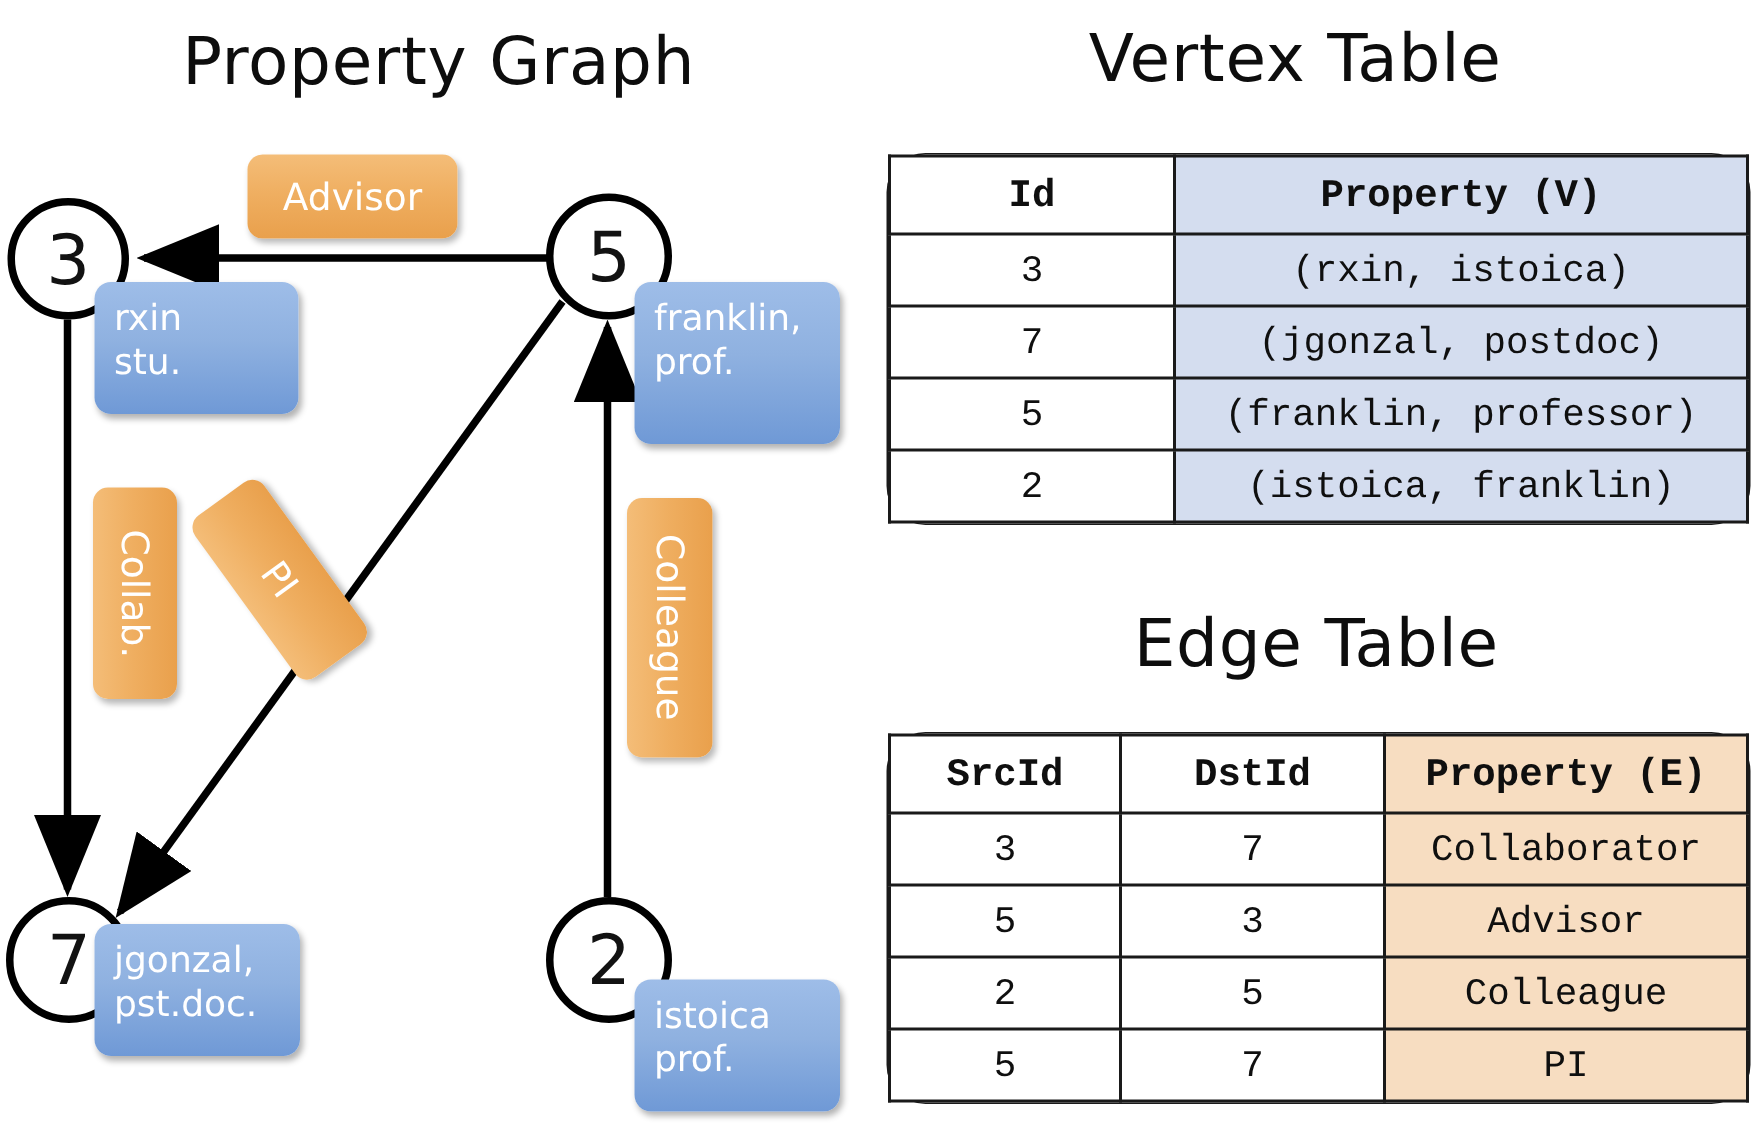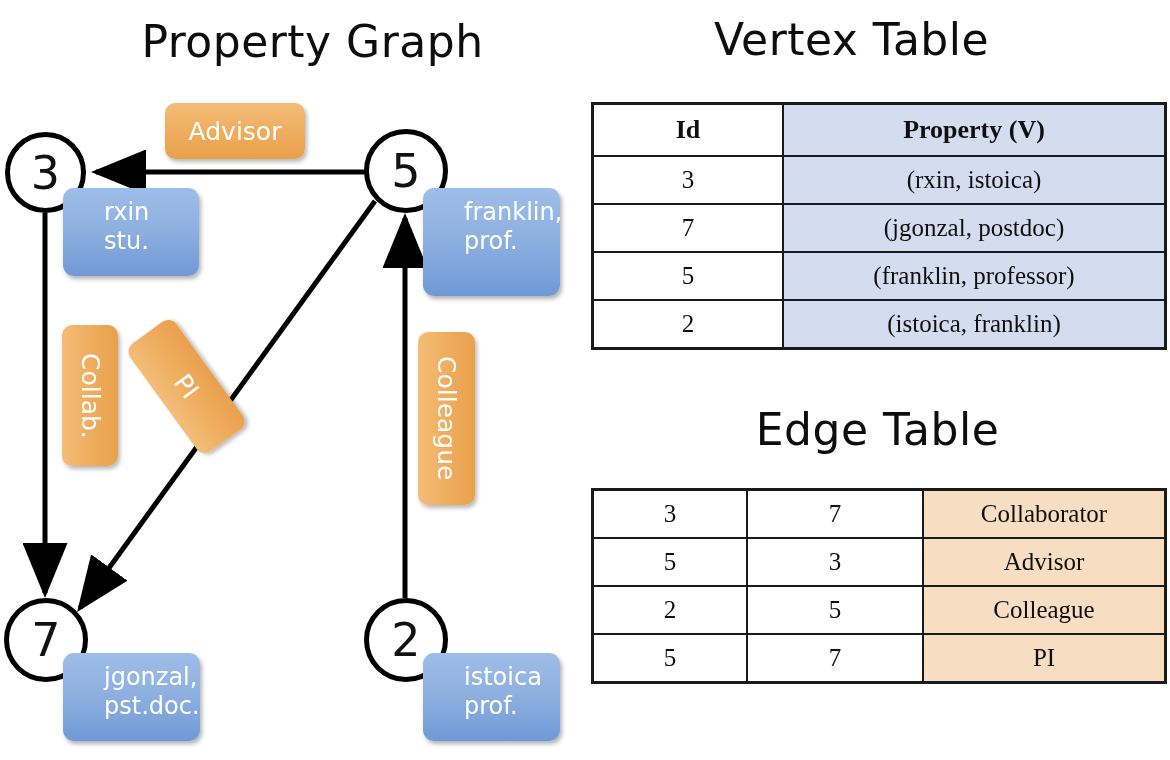--- a/index.html
+++ b/index.html
@@ -19,22 +19,22 @@
   
   .title {
     position: absolute;
     font-weight: 400;
     font-size: 44px;
     letter-spacing: 0.5px;
     color: #0d0d0d;
     white-space: nowrap;
     font-family: "DejaVu Sans", sans-serif;
   }
-  #title-property-graph { left: 0; top: 16px; width: 585px; text-align: center; padding-left: 20px; }
-  #title-vertex-table   { left: 559px; top: 14px; width: 585px; text-align: center; }
+  #title-property-graph { left: 0; top: 16px; width: 585px; text-align: center; }
+  #title-vertex-table   { left: 571px; top: 14px; width: 585px; text-align: center; }
   #title-edge-table     { left: 585px; top: 404px; width: 585px; text-align: center; }
 
   
   #graph-panel {
     position: absolute;
     left: 0; top: 0;
     width: 585px; height: 760px;
   }
   #graph-svg {
     position: absolute;
@@ -63,21 +63,21 @@
     border-radius: 11px;
     background: linear-gradient(to bottom, #9ebde8 0%, #8fb1e0 45%, #6f99d6 100%);
     box-shadow: 2px 3px 4px rgba(0,0,0,0.30);
     color: #ffffff;
     font-size: 24px;
     line-height: 1.22;
     padding: 10px 13px;
     box-sizing: border-box;
     font-family: "DejaVu Sans", sans-serif;
   }
-  .prop-box span { display: block; white-space: nowrap; margin-left: 28px; }
+  .prop-box span { display: block; white-space: nowrap; }
 
   
   .edge-label {
     position: absolute;
     border-radius: 10px;
     background: linear-gradient(to right, #f4bd78 0%, #efae60 48%, #e9a04c 100%);
     box-shadow: 2px 3px 4px rgba(0,0,0,0.28);
     color: #ffffff;
     font-size: 25px;
     display: flex;
@@ -93,21 +93,22 @@
     writing-mode: vertical-rl;
     text-orientation: mixed;
     white-space: nowrap;
   }
 
   
   .data-table {
     position: absolute;
     border-collapse: collapse;
     table-layout: fixed;
-    font-family: Liberation Serif, serif;
+    font-family: Liberation Mono, monospace;
+    border-radius: 25px;
   }
   .data-table td, .data-table th {
     border: 2px solid #1a1a1a;
     text-align: center;
     font-weight: 400;
     font-size: 25px;
     color: #0f0f0f;
     padding: 0;
     height: 46px;
     white-space: nowrap;
@@ -181,21 +182,21 @@
   </div>
 
   <div class="prop-box" style="left:63px; top:188px; width:136px; height:88px;">
     <span>rxin</span>
     <span>stu.</span>
   </div>
   <div class="prop-box" style="left:423px; top:188px; width:137px; height:108px;">
     <span>franklin,</span>
     <span>prof.</span>
   </div>
-  <div class="prop-box" style="left:63px; top:653px; width:137px; height:88px;">
+  <div class="prop-box" style="left:63px; top:616px; width:137px; height:88px;">
     <span>jgonzal,</span>
     <span>pst.doc.</span>
   </div>
   <div class="prop-box" style="left:423px; top:653px; width:137px; height:88px;">
     <span>istoica</span>
     <span>prof.</span>
   </div>
 </div>
 
 <table class="data-table" id="vertex-table">
@@ -218,20 +219,25 @@
   </tr>
   <tr>
     <td class="c-id">2</td>
     <td class="c-prop">(istoica, franklin)</td>
   </tr>
 </tbody>
   </table>
 
 <table class="data-table" id="edge-table">
   <tbody>
+      <tr>
+    <th class="c-src">SrcId</th>
+    <th class="c-dst">DstId</th>
+    <th class="c-prop">Property (E)</th>
+  </tr>
   <tr>
     <td class="c-src">3</td>
     <td class="c-dst">7</td>
     <td class="c-prop">Collaborator</td>
   </tr>
   <tr>
     <td class="c-src">5</td>
     <td class="c-dst">3</td>
     <td class="c-prop">Advisor</td>
   </tr>

